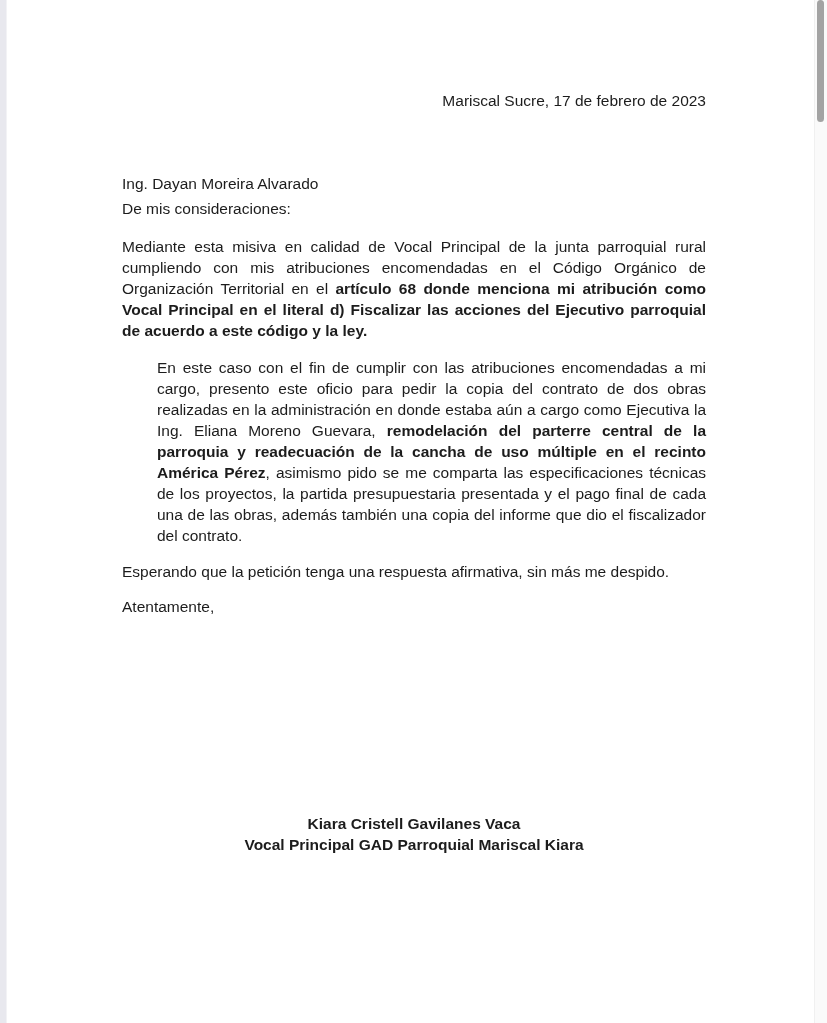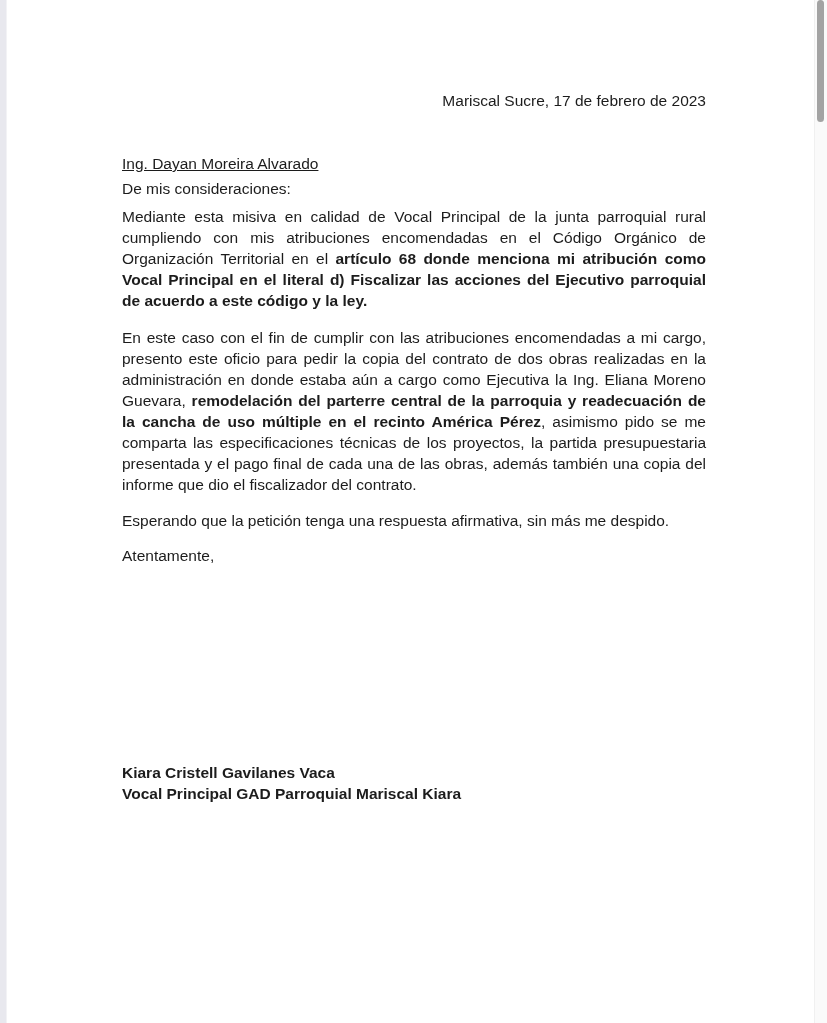--- a/index.html
+++ b/index.html
@@ -46,35 +46,35 @@
     top: 0;
     width: 584px;
     font-size: 15.5px;
     line-height: 21px;
   }
   .date-line {
     margin-top: 90px;
     text-align: right;
   }
   .recipient {
-    margin-top: 42px;
-    text-decoration: underline;
+    margin-top: 62px;
   }
   .salutation {
     margin-top: 4px;
   }
   .para {
     text-align: justify;
   }
-  .para-1 { margin-top: 7px; }
-  .para-2 { margin-top: 10px; }
+  .para-1 { margin-top: 17px; }
+  .para-2 { margin-top: 10px; margin-left: 35px; }
   .closing { }
   .valediction { margin-top: 14px; }
   .signature-block {
     margin-top: 196px;
+    text-align: center;
     font-weight: bold;
   }
   .bold { font-weight: bold; }
 </style>
 </head>
 <body>
 
 <div class="viewport">
 
   <div class="page-edge"></div>

